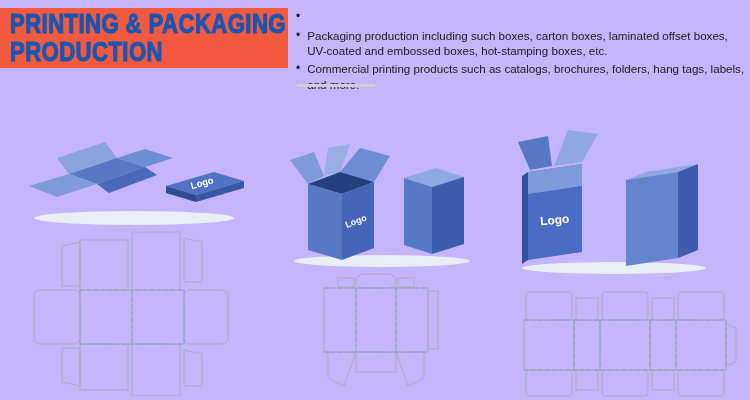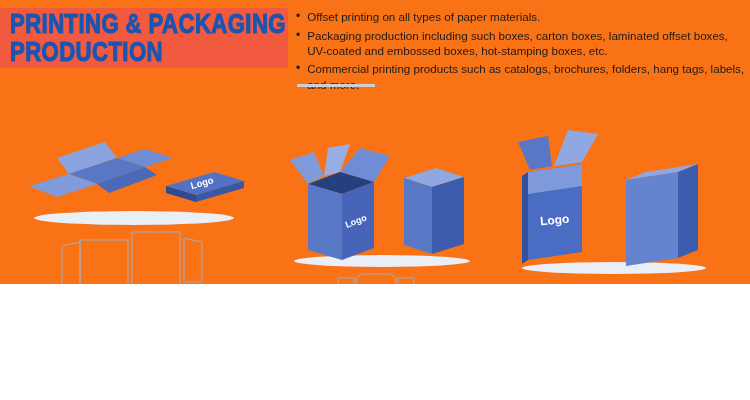--- a/index.html
+++ b/index.html
@@ -1,16 +1,16 @@
 <!DOCTYPE html>
 <html><head>
 <meta charset="utf-8">
 <style>
   html,body{margin:0;padding:0;background:#fff;}
-  .page{position:relative;width:750px;height:284px;background:#f97316;overflow:hidden;
+  .page{position:relative;width:750px;height:400px;background:#c4b5fd;overflow:hidden;
         font-family:"Liberation Sans",sans-serif;}
   
   .banner{position:absolute;left:0;top:8px;width:288px;height:60px;background:#F25A40;}
   .banner-text{position:absolute;left:10px;top:2px;transform:scaleX(0.82);transform-origin:left top;
         color:#1B55B2;-webkit-text-stroke:1.1px #1B55B2;font-weight:bold;font-size:27px;
         line-height:28px;letter-spacing:.5px;white-space:nowrap;}
   
   .bullets{position:absolute;left:296px;top:9px;width:452px;margin:0;padding:0;list-style:none;
         font-size:11.6px;line-height:1.32;color:#1b1b1b;}
   .bullets li{display:flex;gap:7px;margin-bottom:3px;}
@@ -34,21 +34,20 @@
   <div class="banner">
     <div class="banner-text">
       <div>PRINTING &amp; PACKAGING</div>
       <div>PRODUCTION</div>
     </div>
   </div>
 
   <ul class="bullets">
     <li>
       <span class="dot">•</span>
-      <span>Offset printing on all types of paper materials.</span>
     </li>
     <li>
       <span class="dot">•</span>
       <span>Packaging production including such boxes, carton boxes, laminated offset boxes, UV-coated and embossed boxes, hot-stamping boxes, etc.</span>
     </li>
     <li>
       <span class="dot">•</span>
       <span>Commercial printing products such as catalogs, brochures, folders, hang tags, labels, and more.</span>
     </li>
   </ul>

